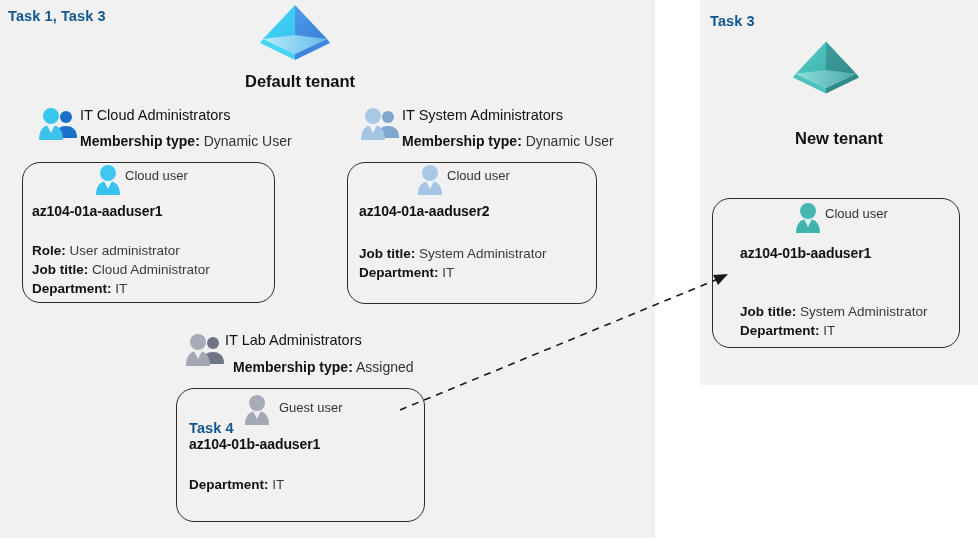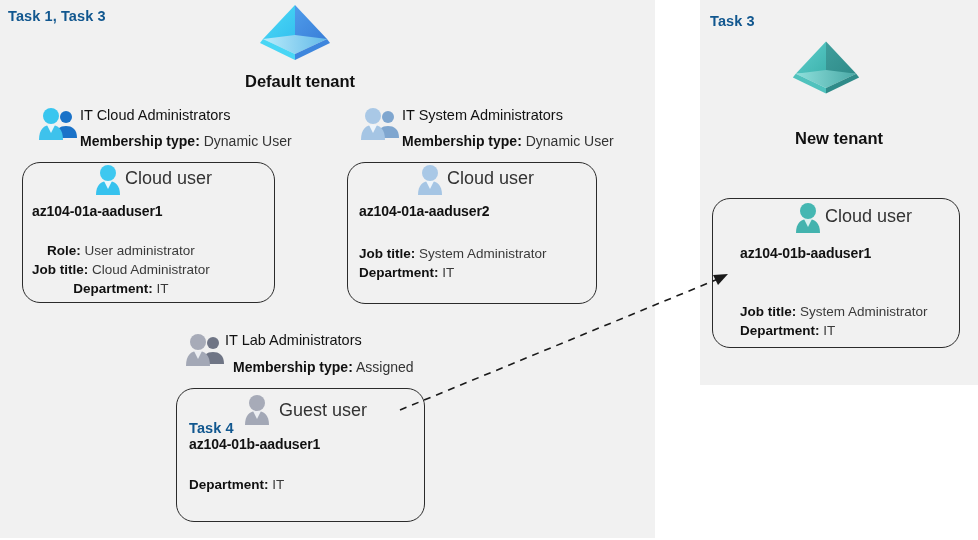--- a/index.html
+++ b/index.html
@@ -56,21 +56,21 @@
   .group-meta {
     position: absolute;
     font-size: 14px;
     color: #333;
     white-space: nowrap;
   }
   .group-meta b { color: #111; }
 
   .card-role {
     position: absolute;
-    font-size: 18px;
+    font-size: 13px;
     color: #333;
     white-space: nowrap;
   }
   .card-name {
     position: absolute;
     font-size: 14px;
     font-weight: bold;
     color: #111;
     white-space: nowrap;
     letter-spacing: -.1px;
@@ -145,21 +145,21 @@
 <div class="card" style="left:22px; top:162px; width:253px; height:141px;"></div>
 <span class="icon" style="left:93px; top:164px;">
   <svg width="30" height="32" viewBox="0 0 30 32">
     <circle cx="15" cy="9" r="8" fill="#3ec8f0"></circle>
     <path d="M3 31 C3 21 8 17 15 17 C22 17 27 21 27 31 Z" fill="#36c2ee"></path>
     <path d="M11 17 L15 25 L19 17 Z" fill="#eaf8fd"></path>
   </svg>
 </span>
 <div class="card-role" style="left:125px; top:168px;">Cloud user</div>
 <div class="card-name" style="left:32px; top:203px;">az104-01a-aaduser1</div>
-<div class="attr" style="left:32px; top:241px;text-align:center;">
+<div class="attr" style="left:32px; top:241px;">
   <div>
     <b>Role:</b>
     <span>User administrator</span>
   </div>
   <div>
     <b>Job title:</b>
     <span>Cloud Administrator</span>
   </div>
   <div>
     <b>Department:</b>

